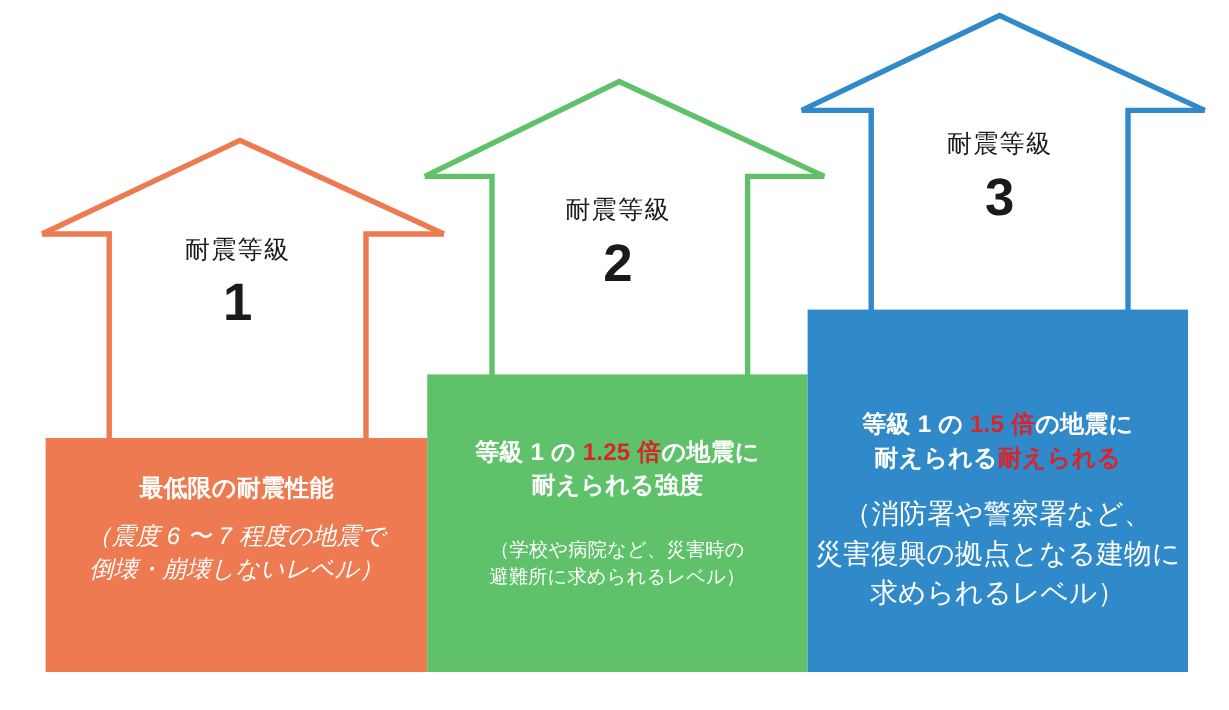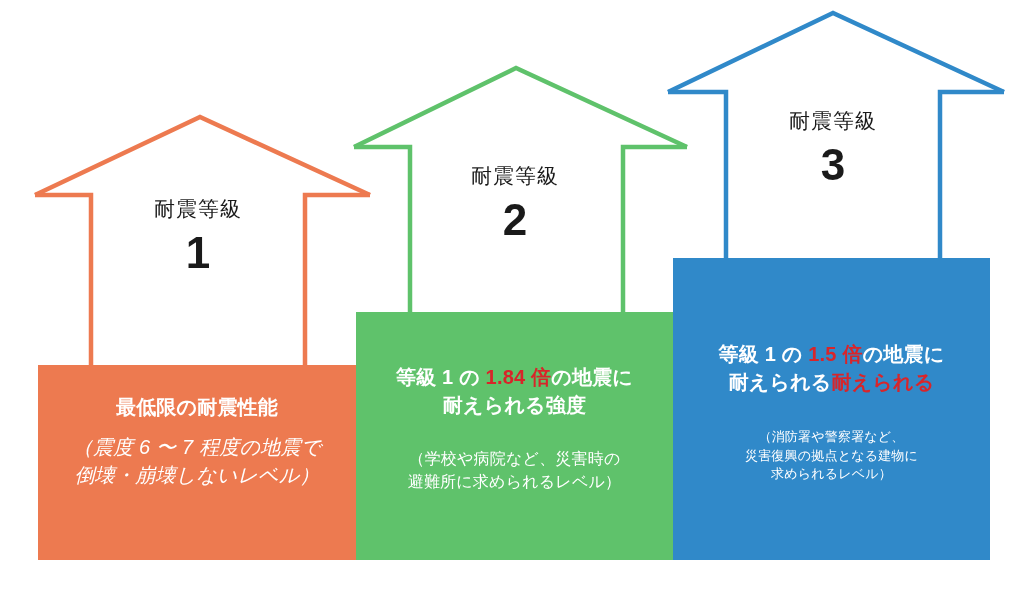--- a/index.html
+++ b/index.html
@@ -85,21 +85,21 @@
   
   #block-3 {
     left: 673px;
     top: 258px;
     width: 317px;
     height: 302px;
     background: #3089c9;
     padding-top: 83px;
   }
   #block-3 .headline { font-size: 20px; }
-  #block-3 .subline  { font-size: 13px; margin-top: 32px; }
+  #block-3 .subline  { font-size: 23px; margin-top: 16px; }
 
   
   .caption {
     position: absolute;
     text-align: center;
     color: #1a1a1a;
     width: 220px;
   }
   .caption .caption-label {
     display: block;
@@ -160,21 +160,21 @@
     <span class="caption-number">3</span>
   </div>
 
   <div class="block" id="block-1">
     <div class="headline"><span>最低限の耐震性能</span></div>
     <div class="subline">（震度 6 〜 7 程度の地震で
 倒壊・崩壊しないレベル）</div>
   </div>
 
   <div class="block" id="block-2">
-    <div class="headline"><span>等級 1 の </span><span class="hl">1.84 倍</span><span>の地震に
+    <div class="headline"><span>等級 1 の </span><span class="hl">1.25 倍</span><span>の地震に
 耐えられる強度</span></div>
     <div class="subline">（学校や病院など、災害時の
 避難所に求められるレベル）</div>
   </div>
 
   <div class="block" id="block-3">
     <div class="headline"><span>等級 1 の </span><span class="hl">1.5 倍</span><span>の地震に
 耐えられる</span><span class="hl">耐えられる</span></div>
     <div class="subline">（消防署や警察署など、
 災害復興の拠点となる建物に

